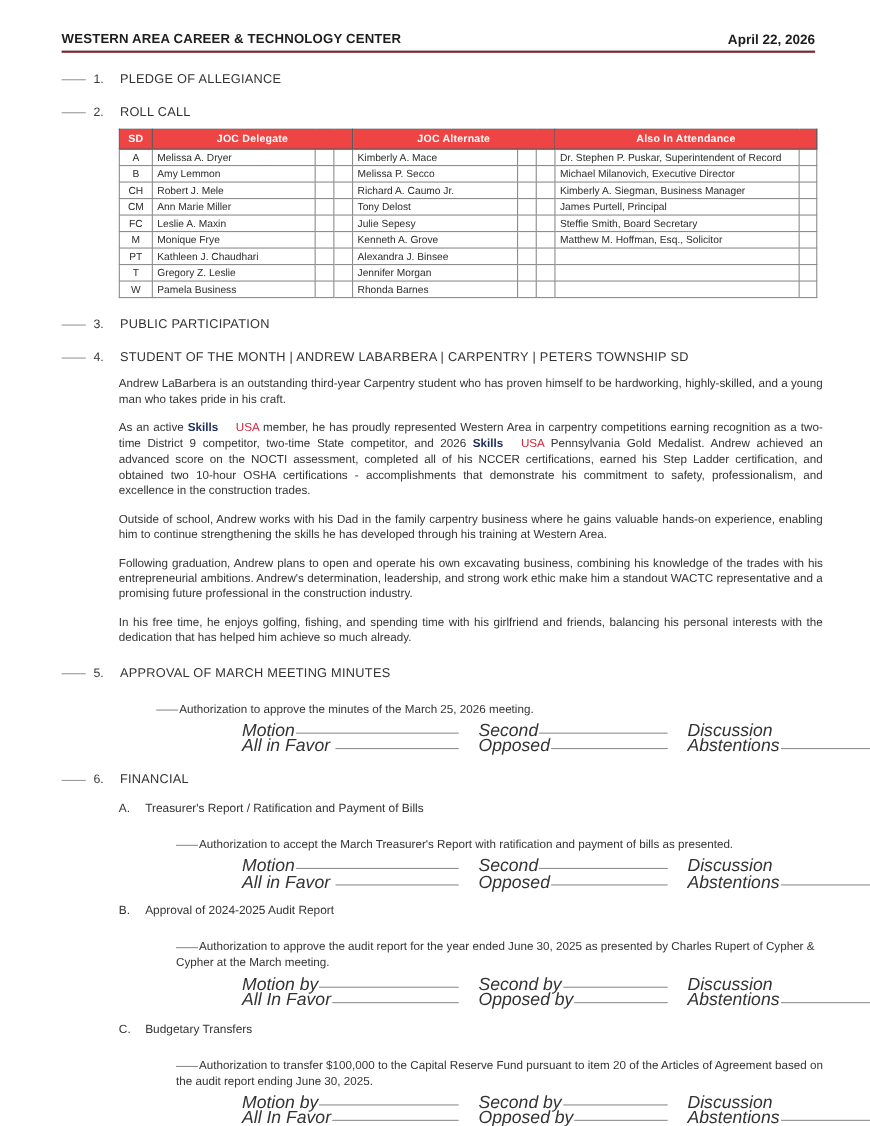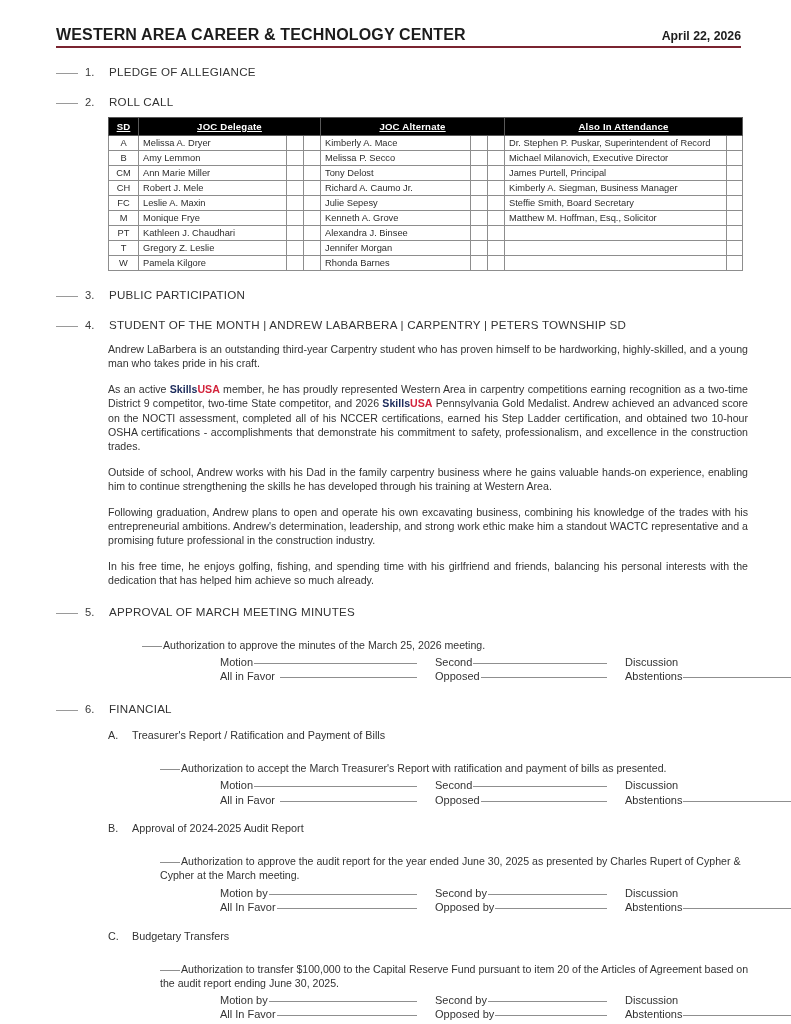--- a/index.html
+++ b/index.html
@@ -23,21 +23,21 @@
   }
 
   
   .hdr {
     display: flex;
     align-items: flex-end;
     justify-content: space-between;
   }
   .hdr-titles {
     font-weight: bold;
-    font-size: 16px;
+    font-size: 12px;
     letter-spacing: 0.15px;
     line-height: 14.5px;
     color: #1d1d1d;
   }
   .hdr-date {
     font-weight: bold;
     font-size: 12.3px;
     color: #1d1d1d;
     padding-bottom: 0px;
     white-space: nowrap;
@@ -84,29 +84,28 @@
     width: 634px;
   }
   table.roll {
     border-collapse: collapse;
     width: 100%;
     font-size: 9.3px;
     color: #2d2d2d;
     table-layout: fixed;
   }
   table.roll th {
-    background: #000000;
+    background: #ef4444;
     color: #ffffff;
     font-weight: bold;
     font-size: 9.6px;
     padding: 3px 0 3px 0;
     border: 1px solid #595959;
     text-align: center;
     letter-spacing: 0.2px;
-    text-decoration: underline;
   }
   table.roll td {
     border: 1px solid #8d8d8d;
     padding: 1.5px 4px;
     height: 11px;
     vertical-align: middle;
     white-space: nowrap;
     overflow: hidden;
   }
   td.sd {
@@ -119,21 +118,21 @@
   .para {
     margin-left: 52px;
     margin-top: 11px;
     width: 640px;
     font-size: 10.6px;
     line-height: 14.4px;
     text-align: justify;
     color: #333;
   }
   .skills-s { color: #1b2a5b; font-weight: bold; }
-  .skills-u { color: #d3233b; font-weight: bold; }
+  .skills-u { color: #d3233b; font-weight: normal; padding-left: 16px; }
 
   
   .sub {
     display: flex;
     margin-left: 52px;
     margin-top: 14px;
     font-size: 10.8px;
     color: #333;
   }
   .sub-letter { width: 24px; flex: 0 0 auto; }
@@ -153,22 +152,23 @@
     width: 20px;
     border-bottom: 1.2px solid #8f8f8f;
     position: relative;
     top: -2px;
     margin-right: 1px;
   }
 
   
   .votes {
     margin-top: 4px;
-    font-size: 11px;
+    font-size: 16px;
     color: #333;
+    font-style: italic;
   }
   .vote-row {
     display: flex;
     align-items: baseline;
     height: 14.5px;
   }
   .vcell {
     display: flex;
     align-items: baseline;
     flex: 0 0 auto;
@@ -255,42 +255,42 @@
           <td>Amy Lemmon</td>
           <td class="chk"></td>
           <td class="chk"></td>
           <td>Melissa P. Secco</td>
           <td class="chk"></td>
           <td class="chk"></td>
           <td>Michael Milanovich, Executive Director</td>
           <td class="chk"></td>
         </tr>
         <tr>
+          <td class="sd">CH</td>
+          <td>Robert J. Mele</td>
+          <td class="chk"></td>
+          <td class="chk"></td>
+          <td>Richard A. Caumo Jr.</td>
+          <td class="chk"></td>
+          <td class="chk"></td>
+          <td>Kimberly A. Siegman, Business Manager</td>
+          <td class="chk"></td>
+        </tr>
+        <tr>
           <td class="sd">CM</td>
           <td>Ann Marie Miller</td>
           <td class="chk"></td>
           <td class="chk"></td>
           <td>Tony Delost</td>
           <td class="chk"></td>
           <td class="chk"></td>
           <td>James Purtell, Principal</td>
           <td class="chk"></td>
         </tr>
         <tr>
-          <td class="sd">CH</td>
-          <td>Robert J. Mele</td>
-          <td class="chk"></td>
-          <td class="chk"></td>
-          <td>Richard A. Caumo Jr.</td>
-          <td class="chk"></td>
-          <td class="chk"></td>
-          <td>Kimberly A. Siegman, Business Manager</td>
-          <td class="chk"></td>
-        </tr>
-        <tr>
           <td class="sd">FC</td>
           <td>Leslie A. Maxin</td>
           <td class="chk"></td>
           <td class="chk"></td>
           <td>Julie Sepesy</td>
           <td class="chk"></td>
           <td class="chk"></td>
           <td>Steffie Smith, Board Secretary</td>
           <td class="chk"></td>
         </tr>
@@ -322,21 +322,21 @@
           <td class="chk"></td>
           <td class="chk"></td>
           <td>Jennifer Morgan</td>
           <td class="chk"></td>
           <td class="chk"></td>
           <td></td>
           <td class="chk"></td>
         </tr>
         <tr>
           <td class="sd">W</td>
-          <td>Pamela Kilgore</td>
+          <td>Pamela Business</td>
           <td class="chk"></td>
           <td class="chk"></td>
           <td>Rhonda Barnes</td>
           <td class="chk"></td>
           <td class="chk"></td>
           <td></td>
           <td class="chk"></td>
         </tr>
       </tbody>
     </table>

